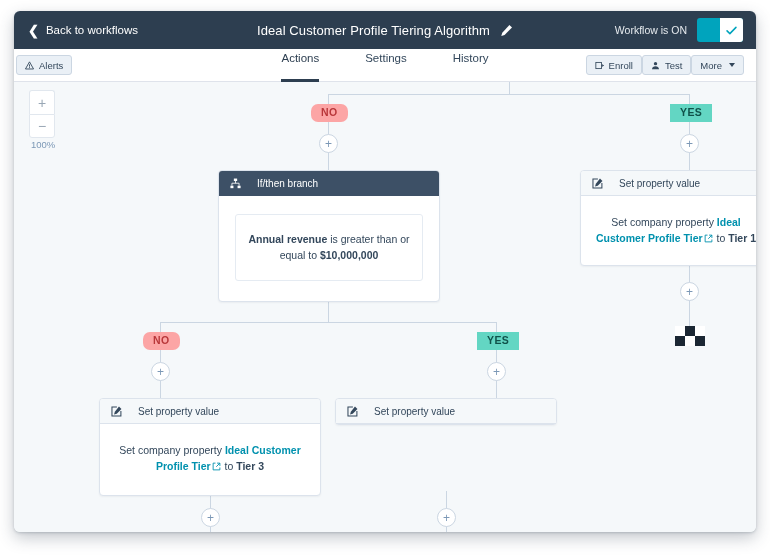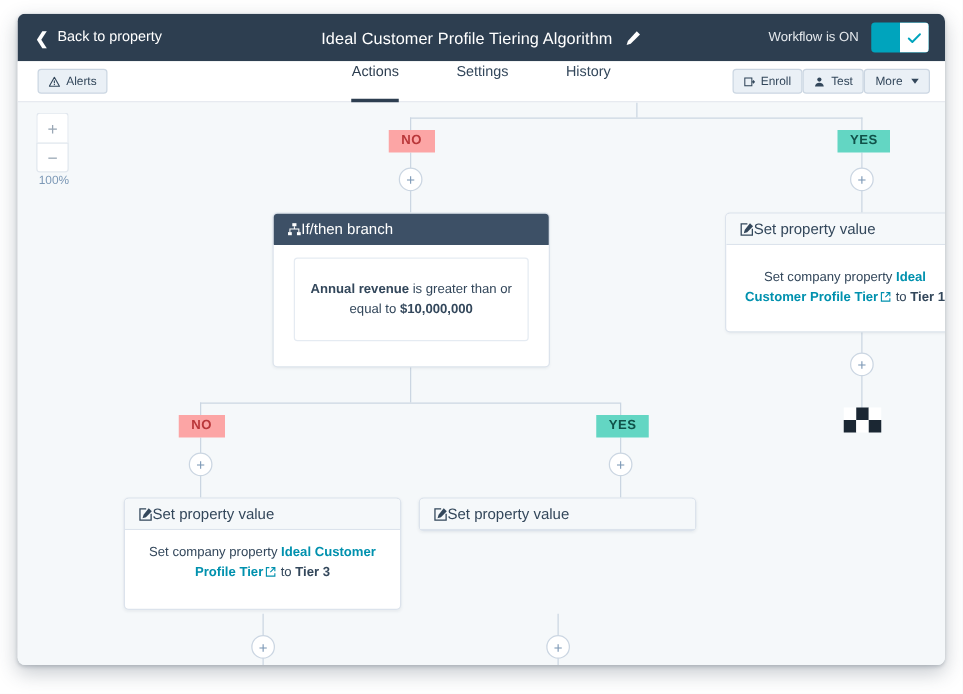--- a/index.html
+++ b/index.html
@@ -117,21 +117,21 @@
     padding: 0 8px;
     border: 1px solid #cbd6e2;
     border-radius: 3px;
     background: #eaf0f6;
     color: #33475b;
     font-size: 9.5px;
     cursor: pointer;
     white-space: nowrap;
   }
   .btn svg { display: block; }
-  .alerts-btn { margin-left: 16px; }
+  .alerts-btn { margin-left: 2px; }
 
   .tabs {
     position: absolute;
     left: 0; right: 0;
     height: 33px;
     display: flex;
     justify-content: center;
     align-items: flex-end;
     gap: 46px;
     pointer-events: none;
@@ -221,21 +221,21 @@
   .badge {
     position: absolute;
     z-index: 3;
     padding: 3px 10px 4px;
     font-size: 10.5px;
     font-weight: bold;
     letter-spacing: .4px;
     line-height: 1;
     text-align: center;
   }
-  .badge.no  { background: #fca5a5; color: #b9373a; }
+  .badge.no  { background: #fca5a5; color: #b9373a; border-radius: 7px; }
   .badge.yes { background: #63d6c3; color: #10524a; }
 
   
   .plusnode {
     position: absolute;
     width: 19px;
     height: 19px;
     border-radius: 50%;
     background: #ffffff;
     border: 1px solid #cbd6e2;
@@ -268,39 +268,39 @@
     background: #ffffff;
     border: 1px solid #dce3ec;
     border-radius: 4px;
     z-index: 2;
     box-shadow: 0 1px 2px rgba(45,62,80,.06);
   }
   .card-head {
     height: 25px;
     display: flex;
     align-items: center;
-    gap: 0;
+    gap: 16px;
     padding: 0 11px;
-    font-size: 12px;
+    font-size: 10px;
     border-bottom: 1px solid #dce3ec;
     border-radius: 3px 3px 0 0;
   }
   .card-head.dark {
     background: #3d5066;
     color: #ffffff;
     border-bottom-color: #3d5066;
   }
   .card-head.light {
     background: #f5f8fa;
     color: #33475b;
   }
   .card-head svg { display: block; flex: none; }
 
   .card-body {
-    padding: 10px 16px 20px;
+    padding: 18px 16px 20px;
     font-size: 10.5px;
     color: #33475b;
     text-align: center;
     line-height: 1.55;
   }
   .inner-box {
     border: 1px solid #e5ebf2;
     border-radius: 3px;
     padding: 16px 12px;
   }
@@ -311,21 +311,21 @@
 </style>
 </head>
 <body>
 
 <div class="window">
 
   <div class="header">
 
     <div class="back-link">
       <span class="chev">❮</span>
-      <span>Back to property</span>
+      <span>Back to workflows</span>
     </div>
 
     <div class="wf-title">
       <span class="title-row">
         <span>Ideal Customer Profile Tiering Algorithm</span>
         <span class="pencil-icon">
           <svg width="13" height="13" viewBox="0 0 16 16">
             <path d="M11.6 1.2 14.8 4.4 5.6 13.6 1.6 14.8 2.8 10.8z" fill="#ffffff"></path>
           </svg>
         </span>

